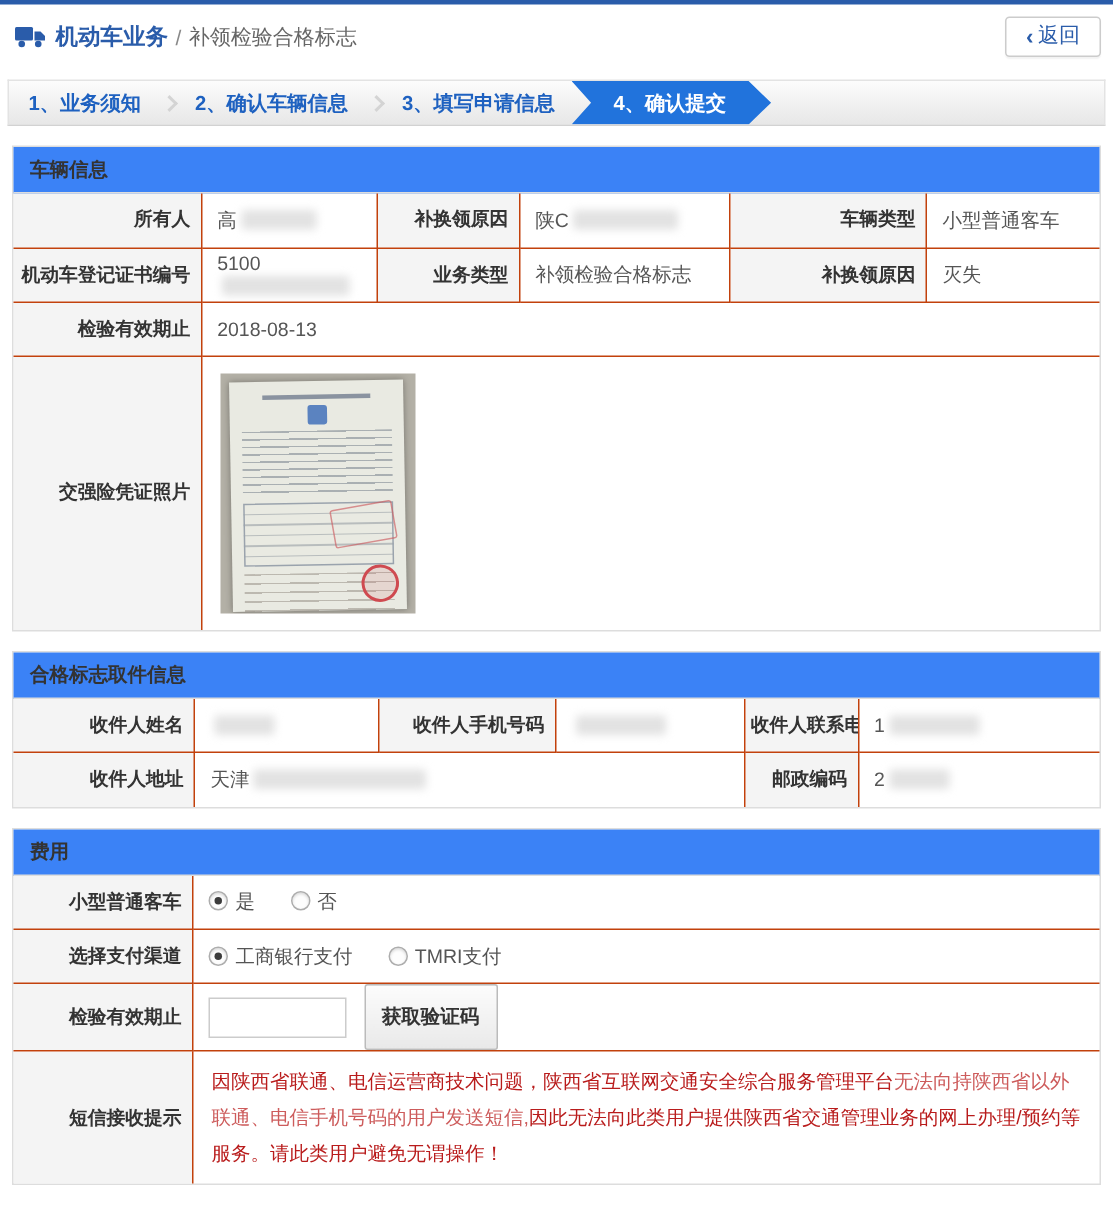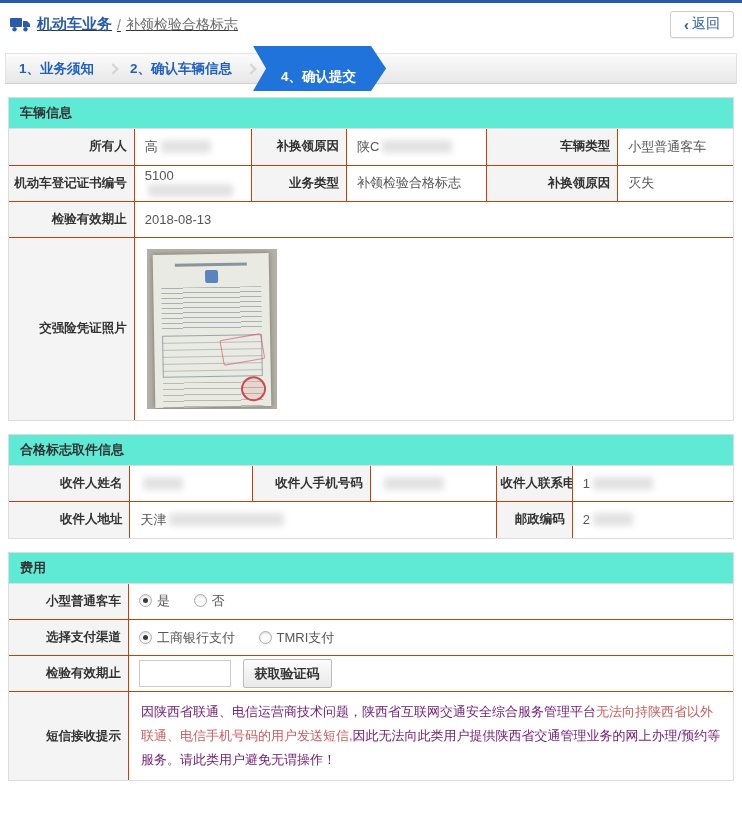--- a/index.html
+++ b/index.html
@@ -6,42 +6,42 @@
   html,body { margin:0; padding:0; }
   body {
     width:742px; min-height:819px; background:#fff;
     font-family:"Liberation Sans","DejaVu Sans",sans-serif;
     font-size:13px; color:#333;
   }
   .topbar { height:3px; background:#2a5caa; }
 
   
   .header { display:flex; justify-content:space-between; align-items:center; padding:8px 8px 9px 10px; }
-  .crumbs { display:flex; align-items:center;text-decoration:underline; }
+  .crumbs { display:flex; align-items:center; }
   .truck { display:inline-flex; margin-right:6px; }
   .app-title { color:#2a5caa; font-weight:bold; font-size:15px; cursor:pointer; }
   .crumb-sep { color:#888; margin:0 5px; font-size:14px; }
   .crumb-cur { color:#666; font-size:14px; }
   .back-btn { display:inline-flex; align-items:center; background:#fff; border:1px solid #ccc; border-radius:3px;
     color:#2a5caa; font-size:14px; padding:3px 13px 4px; cursor:pointer; box-shadow:0 1px 1px rgba(0,0,0,.05);
     font-family:inherit; }
   .back-btn .arr { font-size:15px; margin-right:3px; font-weight:bold; }
 
   
   .stepbar { margin:6px 5px 0; height:31px; display:flex; align-items:center;
     background:linear-gradient(#fcfcfc,#e7e7e7); border:1px solid #e3e3e3; border-bottom:1px solid #d2d2d2; }
   .step { color:#1e61c0; font-weight:bold; font-size:13.5px; line-height:29px; padding:0 13px; white-space:nowrap; cursor:pointer; }
   .chev { width:8px; height:8px; border-top:2px solid #d4d4d4; border-right:2px solid #d4d4d4;
     transform:rotate(45deg); margin:0 0 0 2px; flex:none; }
-  .step.active { background:#2173dc; color:#fff; padding:16px 30px 0 28px; margin-left:-2px; cursor:default;
+  .step.active { background:#2173dc; color:#fff; padding:0 30px 0 28px; margin-left:-2px; cursor:default;
     clip-path:polygon(0 0, calc(100% - 15px) 0, 100% 50%, calc(100% - 15px) 100%, 0 100%, 13px 50%); }
 
   
   .box { margin:13px 8px 0; border:1px solid #ddd; background:#fff; }
-  .box-title { background:#5eead4; border-bottom:1px solid #ddd; font-weight:bold; color:#333; padding:6px 11px; font-size:13px; }
+  .box-title { background:#3b82f6; border-bottom:1px solid #ddd; font-weight:bold; color:#333; padding:6px 11px; font-size:13px; }
   table.grid { width:100%; border-collapse:collapse; table-layout:fixed; border-style:hidden; }
   .grid td { border:1px solid #c2410c; height:36px; padding:0 10px; color:#555; font-size:13px; overflow:hidden; }
   td.lbl { background:#f4f4f4; text-align:right; font-weight:bold; color:#333; font-size:12.5px; padding:0 7px 0 3px; white-space:nowrap; }
   td.tall { height:auto; padding:8px 12px; }
 
   .blur { display:inline-block; height:13px; background:#e2e2e2; filter:blur(3px); border-radius:2px;
     vertical-align:-2px; margin-left:3px; }
   .w40{width:40px} .w50{width:50px} .w60{width:60px} .w70{width:70px} .w85{width:85px} .w115{width:115px}
 
   
@@ -63,25 +63,25 @@
 
   
   .amount { color:#e4393c; font-weight:bold; font-size:14px; }
   .radio-opt { margin-right:20px; color:#555; cursor:pointer; white-space:nowrap; }
   .radio { width:13px; height:13px; border:1px solid #adadad; border-radius:50%; background:#fdfdfd;
     display:inline-block; position:relative; vertical-align:-2px; margin-right:5px;
     box-shadow:inset 0 1px 2px rgba(0,0,0,.15); }
   .radio.checked::after { content:""; position:absolute; left:3px; top:3px; width:5px; height:5px;
     border-radius:50%; background:#3b3b3b; }
   .code-input { width:92px; height:27px; border:1px solid #ccc; margin-right:8px; vertical-align:middle; font-family:inherit; }
-  .get-code { height:29px; padding:0 11px; border:1px solid #bbb; background:linear-gradient(#fcfcfc,#e9e9e9);
+  .get-code { height:44px; padding:0 11px; border:1px solid #bbb; background:linear-gradient(#fcfcfc,#e9e9e9);
     border-radius:2px; font-weight:bold; color:#333; font-size:13px; cursor:pointer; vertical-align:middle; font-family:inherit; }
 
   .notice { line-height:1.85; font-size:13.5px; }
-  .tan { color:#701a75;text-align:center; }
+  .tan { color:#b91c1c;text-align:center; }
   .red-t { color:#cd5c5c; }
 </style>
 </head>
 <body>
 
 <div>
   <div class="topbar"></div>
 
   <div class="header">
     <div class="crumbs">
@@ -101,20 +101,21 @@
       <span class="arr">‹</span>
       <span>返回</span>
     </button>
   </div>
 
   <div class="stepbar">
     <div class="step">1、业务须知</div>
     <span class="chev"></span>
     <div class="step">2、确认车辆信息</div>
     <span class="chev"></span>
+    <div class="step">3、填写申请信息</div>
     <div class="step active">4、确认提交</div>
   </div>
 
   <div class="box">
     <div class="box-title">车辆信息</div>
     <table class="grid">
       <colgroup>
         <col style="width:17.3%">
           <col style="width:16.2%">
           <col style="width:13.1%">

